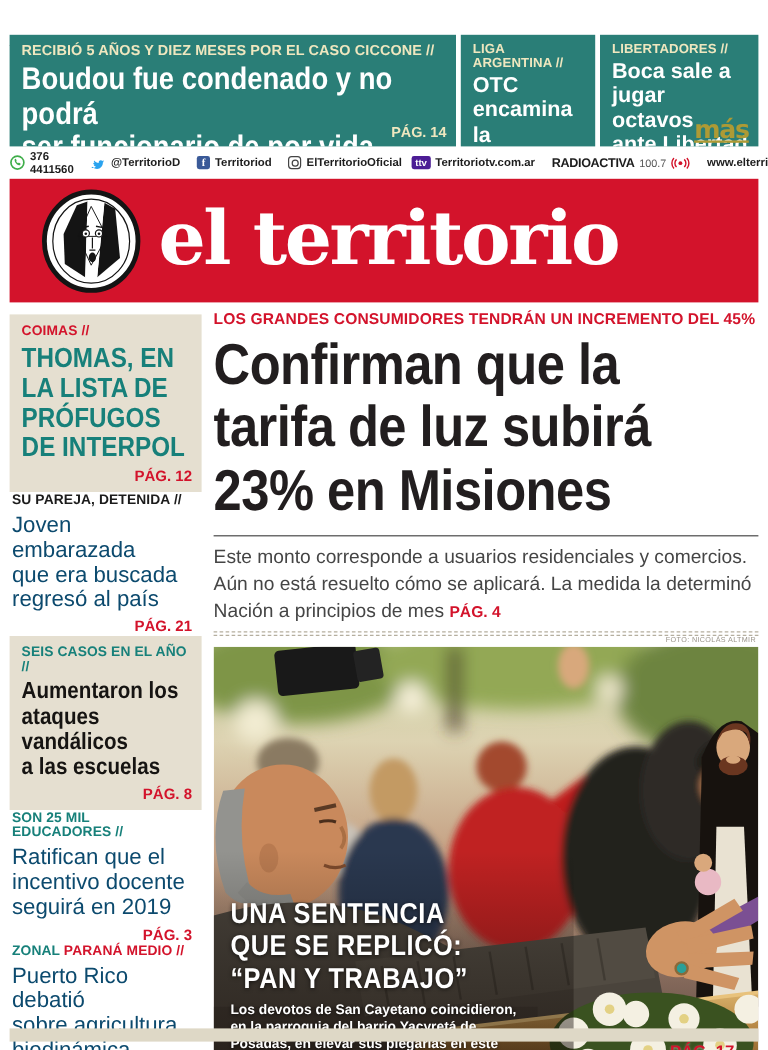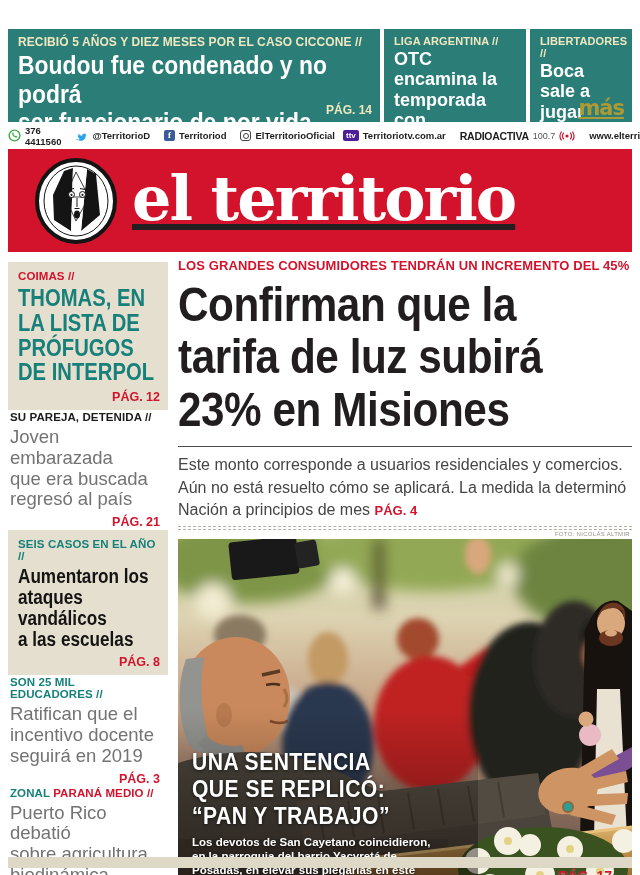--- a/index.html
+++ b/index.html
@@ -16,21 +16,21 @@
   
   .topbar{position:absolute;left:8px;right:8px;top:0;height:44px;display:flex;align-items:flex-end;justify-content:space-between;padding-bottom:4px;}
   .edition{font-size:8px;color:#8a8a8a;letter-spacing:.4px;}
   .dateline{font-size:11px;color:#333;}
   .dateline b{color:#111;margin-left:6px;}
 
   
   .topboxes{position:absolute;left:8px;right:8px;top:29px;height:93px;display:flex;gap:4px;justify-content:flex-end;}
   .tb{background:var(--teal);color:#fff;position:relative;padding:6px 8px 4px 10px;overflow:hidden;}
   .tb1{width:372px;}
-  .tb2{width:142px;}
+  .tb2{width:112px;}
   .tb3{flex:1;}
   .tb .kick{color:var(--pale);font-weight:bold;font-size:11px;letter-spacing:.1px;margin-bottom:2px;}
   .tb1 .kick{font-size:12px;}
   .tb h2{font-weight:bold;line-height:1.1;}
   .tb1 h2{font-size:26px;}
   .tb2 h2,.tb3 h2{font-size:18px;line-height:1.13;}
   .tb .pg{position:absolute;right:8px;bottom:5px;color:var(--pale);font-weight:bold;font-size:12px;}
   .mas{position:absolute;right:8px;bottom:2px;color:var(--gold);font-weight:bold;font-size:21px;letter-spacing:-1px;font-family:"DejaVu Sans",sans-serif;text-decoration:underline;}
 
   
@@ -39,34 +39,34 @@
   .citem{display:flex;align-items:center;gap:4px;margin-right:8px;}
   .citem b{font-size:9.5px;color:#1d1d1d;}
   .ic{display:inline-flex;align-items:center;justify-content:center;}
   .fb{width:11px;height:11px;background:#3a5a98;color:#fff;border-radius:2px;font-weight:bold;font-size:9px;line-height:11px;text-align:center;font-family:"Liberation Serif",serif;}
   .ig{width:11px;height:11px;border:1.5px solid #444;border-radius:3px;position:relative;}
   .ig::after{content:"";position:absolute;left:2px;top:2px;width:4px;height:4px;border:1.2px solid #444;border-radius:50%;}
   .ttv{background:#4c1d95;color:#fff;font-weight:bold;font-size:8px;border-radius:2px;padding:1px 3px;}
   .freq{font-weight:normal;color:#555;}
 
   
-  .masthead{position:absolute;left:8px;right:8px;top:149px;height:103px;background:var(--red);display:flex;align-items:center;padding-left:26px;text-decoration:underline;}
+  .masthead{position:absolute;left:8px;right:8px;top:149px;height:103px;background:var(--red);display:flex;align-items:center;padding-left:26px;}
   .brand{color:#fff;font-family:"DejaVu Serif",serif;font-weight:bold;font-size:62px;letter-spacing:-2px;margin-left:14px;margin-top:-4px;}
 
   
   .content{position:absolute;left:8px;right:8px;top:252px;bottom:22px;display:flex;}
   .sidebar{width:164px;padding-top:10px;}
   .sb-item{margin-bottom:1px;position:relative;padding:0 8px 0 2px;}
   .sb-item.boxed{background:var(--beige);margin-left:0;padding:8px 8px 6px 10px;}
   .sb-kick{font-size:11.5px;font-weight:bold;letter-spacing:.1px;margin-bottom:4px;}
   .k-red{color:var(--red);} .k-teal{color:var(--teal-text);} .k-ink{color:#1b1b1b;}
   .sb-h{line-height:1.08;}
   .sb-h.teal{color:var(--teal-text);font-size:23px;font-weight:bold;}
   .sb-h.blackcond{color:#161412;font-size:19.5px;font-weight:bold;}
-  .sb-h.plain{color:#737373;font-size:18.5px;font-weight:normal;line-height:1.12;}
+  .sb-h.plain{color:#0c4a6e;font-size:18.5px;font-weight:normal;line-height:1.12;}
   .sb-pg{text-align:right;color:var(--red);font-weight:bold;font-size:12.5px;margin-top:5px;}
 
   
   .lead{flex:1;padding:6px 0 0 10px;position:relative;}
   .lead-kick{color:var(--red);font-weight:bold;font-size:13px;letter-spacing:.1px;margin-bottom:6px;}
   .lead-h{font-size:48px;font-weight:bold;color:#221e1f;line-height:1.09;letter-spacing:-.5px;margin-bottom:10px;}
   .deck{border-top:1.5px solid #4a4a4a;padding-top:7px;font-size:16px;color:#454545;line-height:1.42;margin-bottom:4px;}
   .deck .pg4{color:var(--red);font-weight:bold;font-size:13px;}
   .hatch{border-top:1px dashed #b5ae9e;border-bottom:1px dashed #b5ae9e;height:4px;margin-top:4px;}
   .credit{text-align:right;font-size:6px;color:#9a948a;letter-spacing:.3px;margin:1px 2px 2px 0;text-transform:uppercase;}

